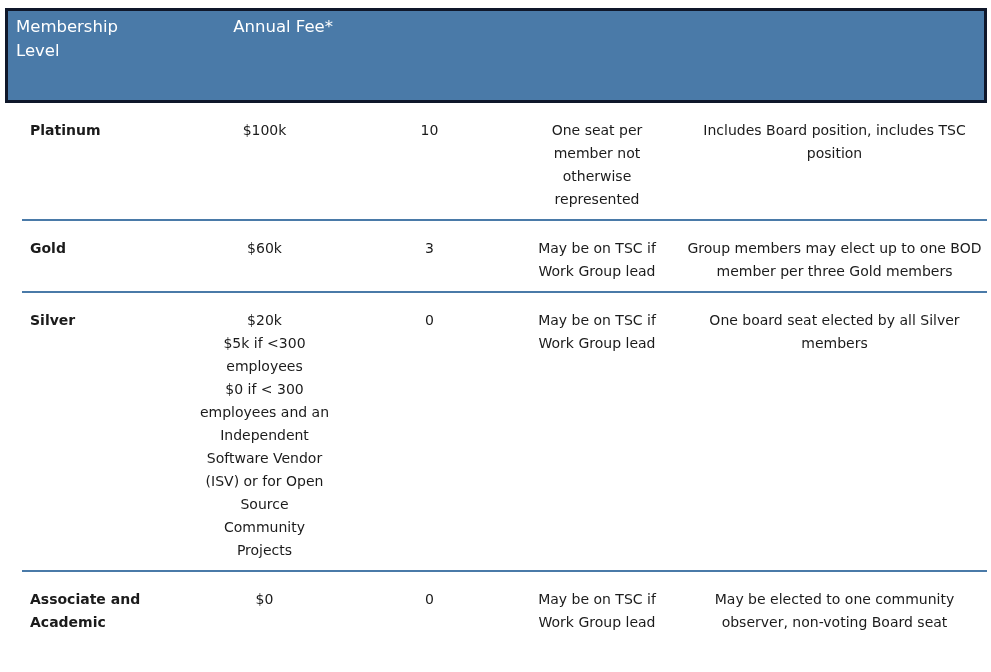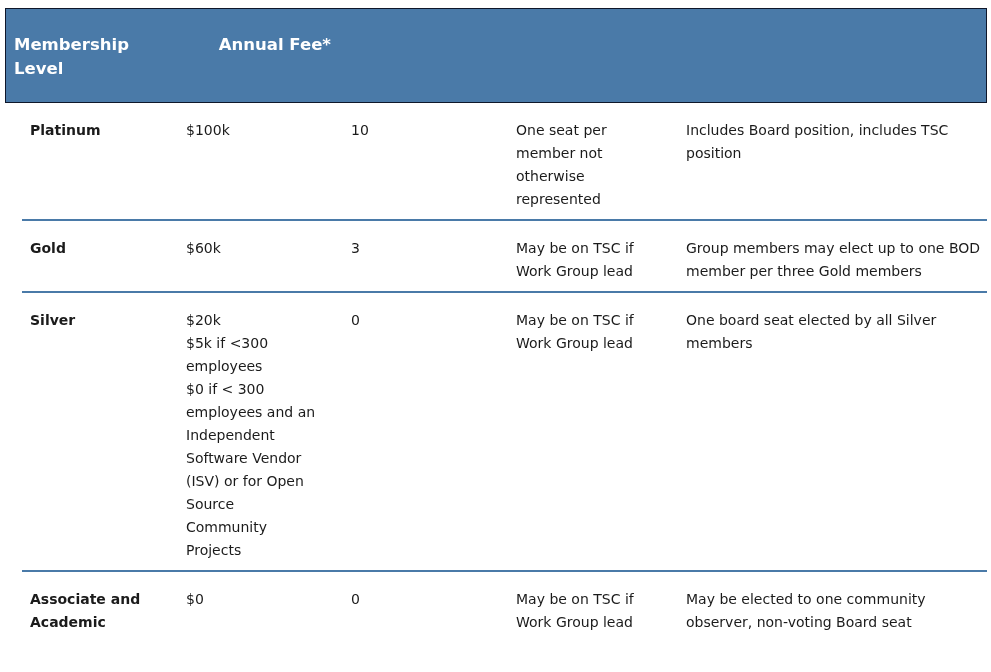--- a/index.html
+++ b/index.html
@@ -22,27 +22,27 @@
     box-sizing: border-box;
   }
   .grid-row {
     display: grid;
     grid-template-columns: 160px 165px 165px 170px 1fr;
     box-sizing: border-box;
   }
   
   .thead {
     background: #4A7AA8;
-    border: 1px solid #0f172a;
+    border: 3px solid #0f172a;
     color: #ffffff;
-    font-weight: bold;
+    font-weight: normal;
     font-size: 16.5px;
     line-height: 24px;
     height: 95px;
-    padding-top: 24px;
+    padding-top: 4px;
     box-sizing: border-box;
   }
   .th {
     white-space: pre-line;
     text-align: right;
   }
   .th.left {
     text-align: left;
     padding-left: 8px;
   }
@@ -54,21 +54,21 @@
     margin-left: 17px;
   }
   .trow.last {
     border-bottom: none;
     box-shadow: none;
   }
   .td {
     font-size: 14px;
     line-height: 23px;
     padding: 16px 4px 8px 4px;
-    text-align: left;
+    text-align: center;
     white-space: pre-line;
     box-sizing: border-box;
   }
   .td.level {
     font-weight: bold;
     text-align: left;
     padding-left: 8px;
   }
 </style>
 </head>

